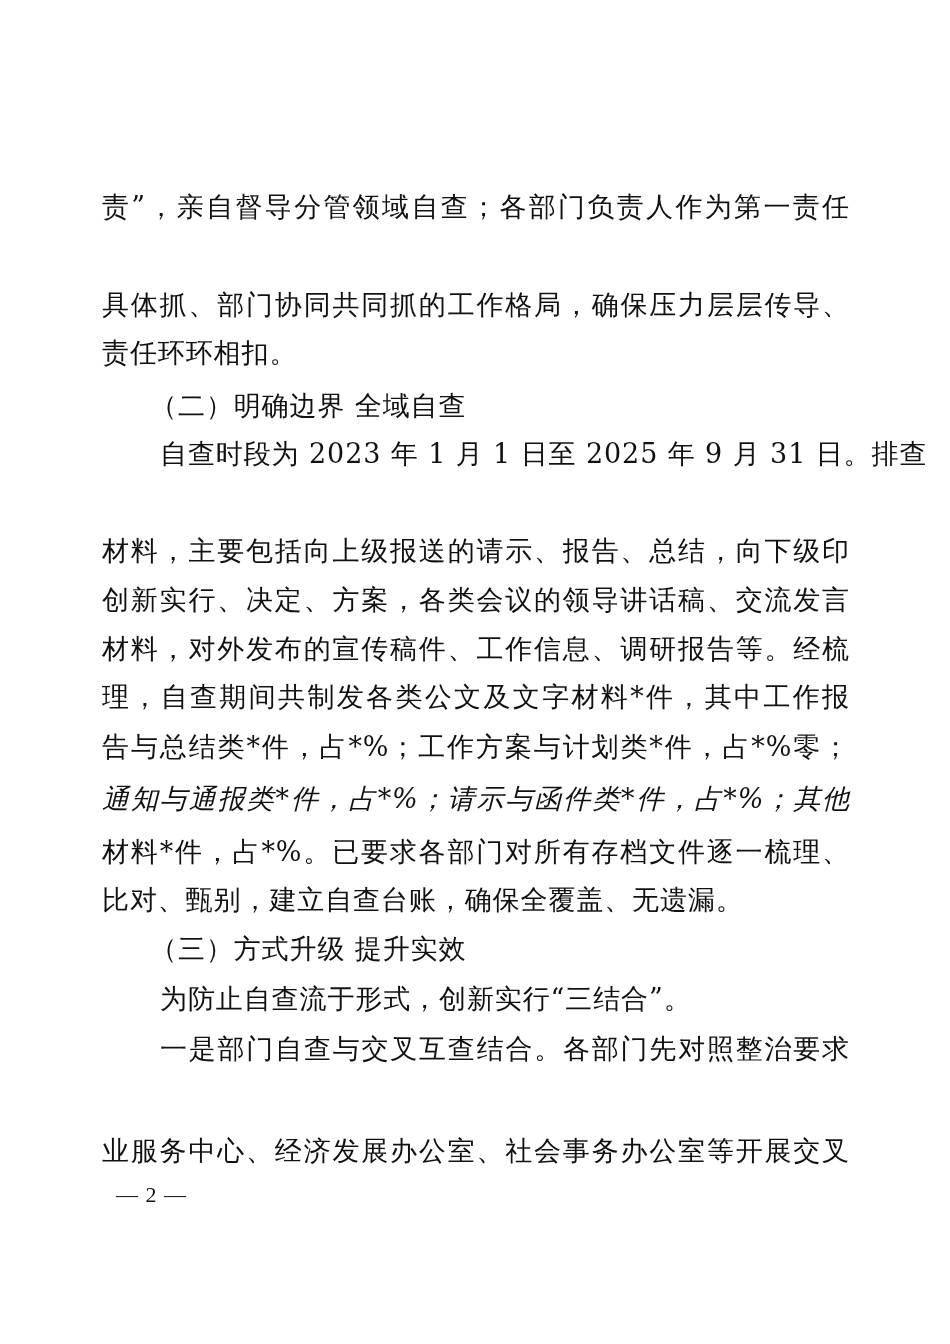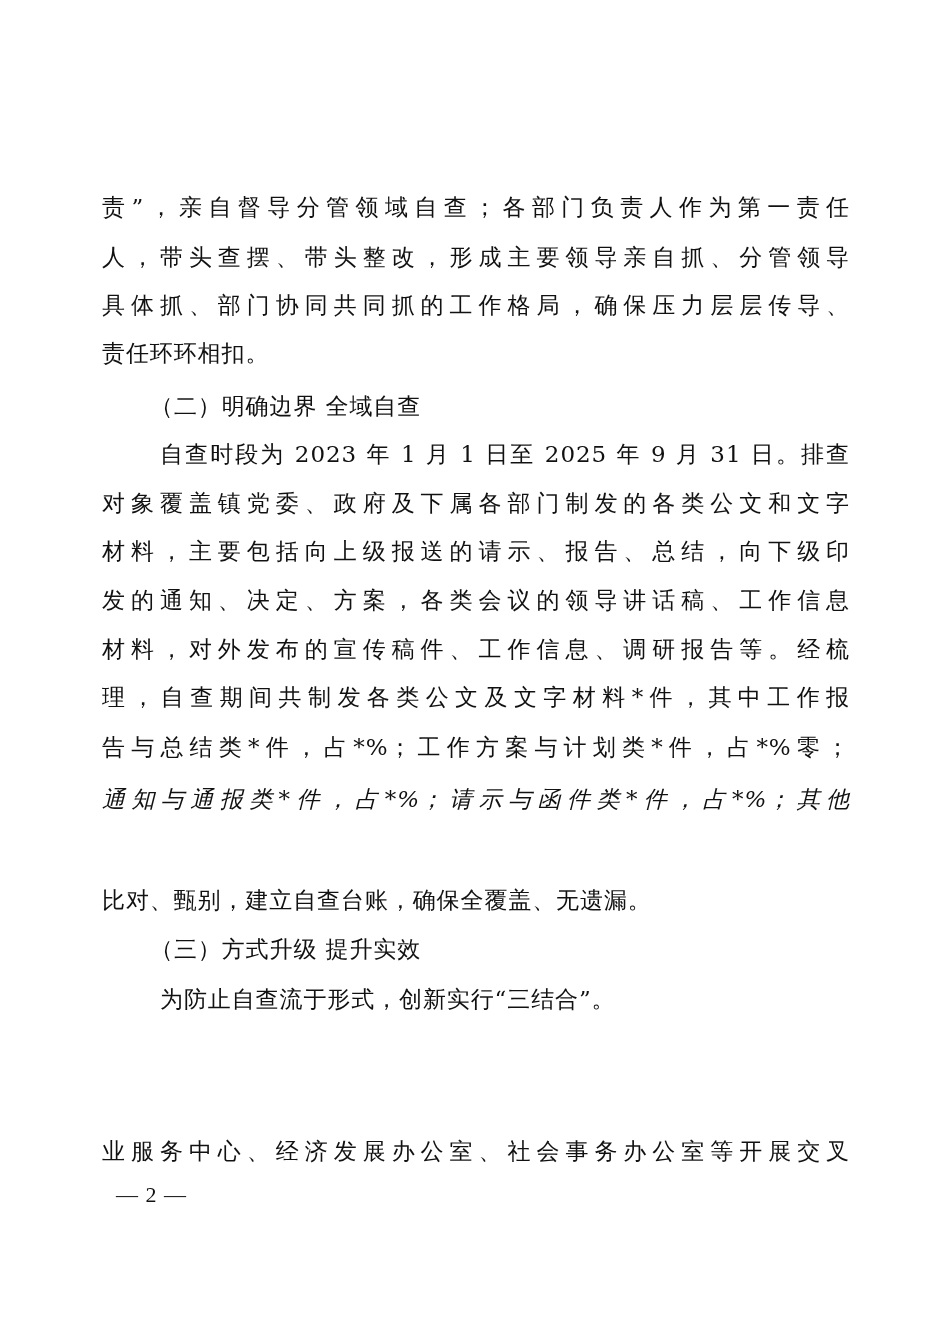--- a/index.html
+++ b/index.html
@@ -19,21 +19,21 @@
     position: absolute;
     left: 0; top: 0;
     width: 950px;
     height: 1344px;
     background: #ffffff;
   }
   .line {
     position: absolute;
     left: 102px;
     width: 748px;
-    font-size: 23px;
+    font-size: 27px;
     line-height: 34px;
     height: 34px;
     white-space: nowrap;
     letter-spacing: 0.9px;
     text-align: justify;
     text-align-last: justify;
   }
   .line.short {
     text-align-last: left;
   }
@@ -50,37 +50,37 @@
     letter-spacing: 1px;
     font-family: "Liberation Serif", "DejaVu Serif", serif;
   }
 </style>
 </head>
 <body>
 
 <div class="page">
 
   <div class="line" style="top:190px;">责”，亲自督导分管领域自查；各部门负责人作为第一责任</div>
-  <div class="line" style="top:240px;">人，带头查摆、带头整改，形成主要领导亲自抓、分管领导</div>
   <div class="line" style="top:288px;">具体抓、部门协同共同抓的工作格局，确保压力层层传导、</div>
   <div class="line short" style="top:336px;">责任环环相扣。</div>
 
   <div class="line indent short" style="top:389px; left:150px;">（二）明确边界 全域自查</div>
 
   <div class="line indent" style="top:437px;">自查时段为 2023 年 1 月 1 日至 2025 年 9 月 31 日。排查</div>
-  <div class="line" style="top:486px;">对象覆盖镇党委、政府及下属各部门制发的各类公文和文字</div>
   <div class="line" style="top:534px;">材料，主要包括向上级报送的请示、报告、总结，向下级印</div>
-  <div class="line" style="top:583px;">发的通知、决定、方案，各类会议的领导讲话稿、工作信息</div>
+  <div class="line" style="top:583px;">创新实行、决定、方案，各类会议的领导讲话稿、交流发言</div>
   <div class="line" style="top:632px;">材料，对外发布的宣传稿件、工作信息、调研报告等。经梳</div>
   <div class="line" style="top:730px;">告与总结类*件，占*%；工作方案与计划类*件，占*%零；</div>
   <div class="line" style="top:680px;">理，自查期间共制发各类公文及文字材料*件，其中工作报</div>
   <div class="line" style="top:782px;font-style:italic;">通知与通报类*件，占*%；请示与函件类*件，占*%；其他</div>
+  <div class="line" style="top:835px;">材料*件，占*%。已要求各部门对所有存档文件逐一梳理、</div>
   <div class="line short" style="top:883px;">比对、甄别，建立自查台账，确保全覆盖、无遗漏。</div>
 
   <div class="line indent short" style="top:982px;">为防止自查流于形式，创新实行“三结合”。</div>
 
   <div class="line indent short" style="top:932px; left:150px;">（三）方式升级 提升实效</div>
 
+  <div class="line indent" style="top:1032px;">一是部门自查与交叉互查结合。各部门先对照整治要求</div>
   <div class="line" style="top:1134px;">业服务中心、经济发展办公室、社会事务办公室等开展交叉</div>
 
   <div class="page-number">— 2 —</div>
 
 </div>
 
 </body></html>

